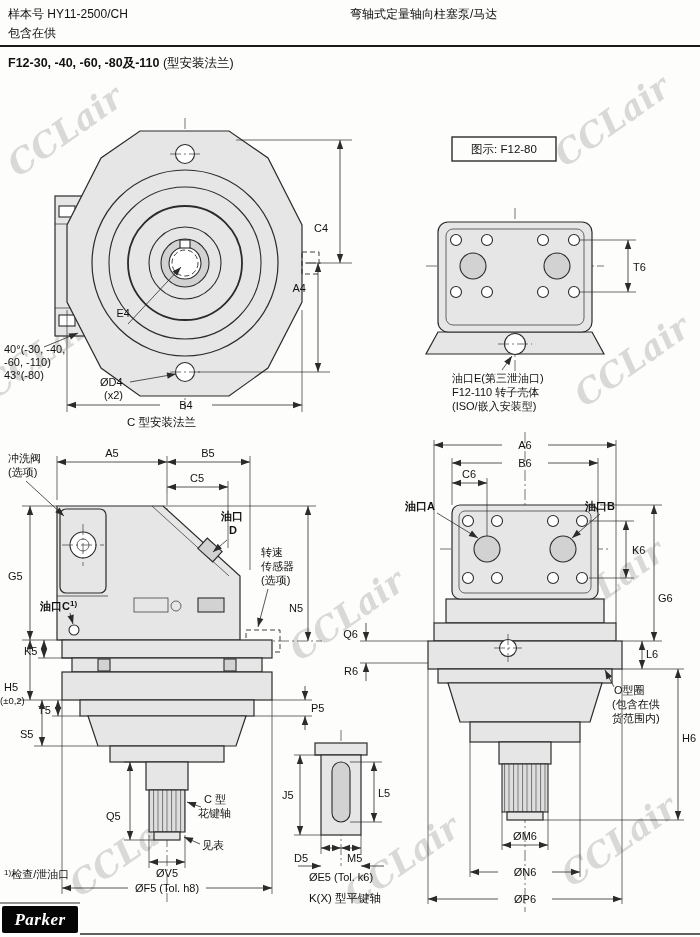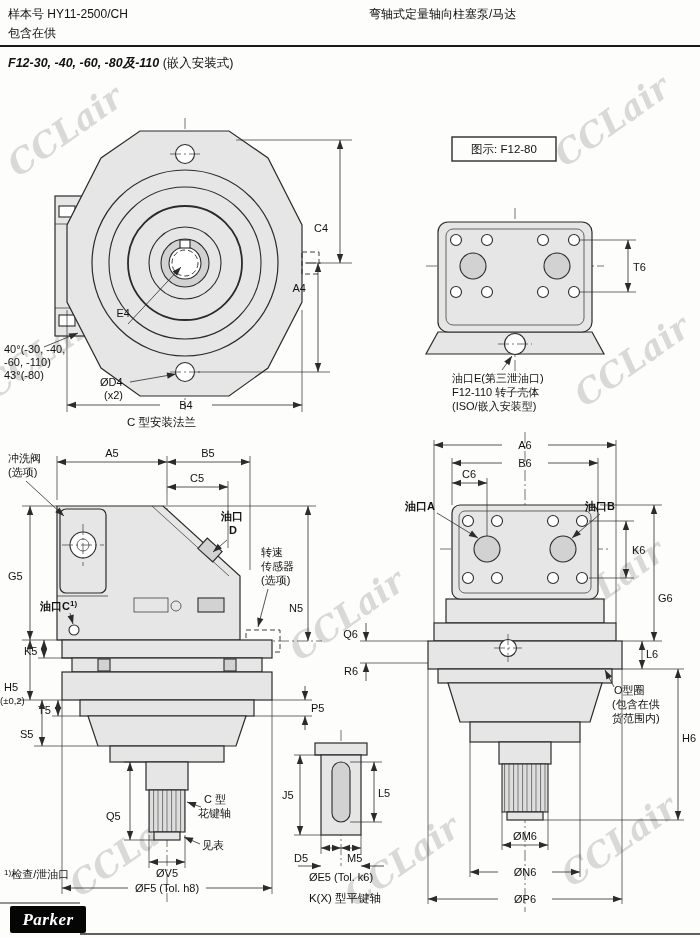--- a/index.html
+++ b/index.html
@@ -3,58 +3,58 @@
 <meta charset="utf-8">
 <style>
   * { margin:0; padding:0; box-sizing:border-box; }
   html,body { background:#9a9a9a; }
   .page { position:relative; width:700px; height:937px; margin:0 auto; background:#fdfdfb;
           font-family:"Liberation Sans","DejaVu Sans",sans-serif; color:#111; overflow:hidden; }
   .abs { position:absolute; }
   .hline { font-size:12px; line-height:19px; white-space:nowrap; }
   .rule { position:absolute; left:0; top:45px; width:700px; height:2px; background:#1a1a1a; }
   .sect { position:absolute; left:8px; top:55px; font-size:12.5px; white-space:nowrap; }
-  .sect .b { font-weight:bold;font-style:italic; }
+  .sect .b { font-weight:bold; }
   svg { position:absolute; left:0; top:0; }
   svg text { font-family:"Liberation Sans","DejaVu Sans",sans-serif; }
   .lbl  { font-size:11px; fill:#111; }
   .lblB { font-size:11px; font-weight:bold; fill:#111; }
   .cap  { font-size:11.5px; fill:#111; }
   .sup  { font-size:8px; }
   .wm   { font-family:"DejaVu Serif","Liberation Serif",serif; font-size:34px; font-weight:bold;
           font-style:italic; fill:#bdbdbd; opacity:.55; }
   .ln    { stroke:#2b2b2b; stroke-width:1.1; fill:none; }
   .fillA { fill:#e6e6e6; stroke:#2b2b2b; stroke-width:1.2; }
   .fillB { fill:#d2d2d2; stroke:#2b2b2b; stroke-width:1.1; }
   .fillW { fill:#ffffff; stroke:#2b2b2b; stroke-width:1.1; }
   .thin  { stroke:#2b2b2b; stroke-width:0.7; fill:none; }
   .dim   { stroke:#2b2b2b; stroke-width:0.8; fill:none; }
   .cl    { stroke:#3a3a3a; stroke-width:0.7; fill:none; stroke-dasharray:11 3 2 3; }
   .hid   { stroke:#2b2b2b; stroke-width:0.9; fill:none; stroke-dasharray:5 3; }
   .bold18{ stroke-width:1.8; }
-  .parker { position:absolute; left:10px; top:906px; width:76px; height:27px; background:#050505;
+  .parker { position:absolute; left:2px; top:906px; width:76px; height:27px; background:#050505;
             color:#fff; display:flex; align-items:center; justify-content:center;
             font-family:"Liberation Serif","DejaVu Serif",serif; font-style:italic; font-weight:bold;
             font-size:17px; border-radius:2px; letter-spacing:.5px; }
 </style>
 </head>
 <body>
 
 <div class="page">
 
   <div class="abs hline" style="left:8px; top:5px;">
     <div>样本号 HY11-2500/CH</div>
     <div>包含在供</div>
   </div>
-  <div class="abs hline" style="left:369px; top:5px;text-align:center;">
+  <div class="abs hline" style="left:350px; top:5px;text-align:center;">
     <div>弯轴式定量轴向柱塞泵/马达</div>
   </div>
   <div class="rule"></div>
   <div class="sect">
-    <span class="b">F12-30, -40, -60, -80及-110</span><span> (嵌入安装式)</span>
+    <span class="b">F12-30, -40, -60, -80及-110</span><span> (型安装法兰)</span>
   </div>
 
   <svg width="700" height="937" viewBox="0 0 700 937">
     <defs>
       <marker id="arr" viewBox="0 0 10 8" refX="9.5" refY="4" markerWidth="10" markerHeight="8" orient="auto-start-reverse" markerUnits="userSpaceOnUse">
         <path d="M0.5,0.8 L9.5,4 L0.5,7.2 z" fill="#2b2b2b"></path>
       </marker>
       <pattern id="spl" width="4.5" height="8" patternUnits="userSpaceOnUse">
         <rect width="4.5" height="8" fill="#dedede"></rect>
         <rect width="1" height="8" fill="#777"></rect>

